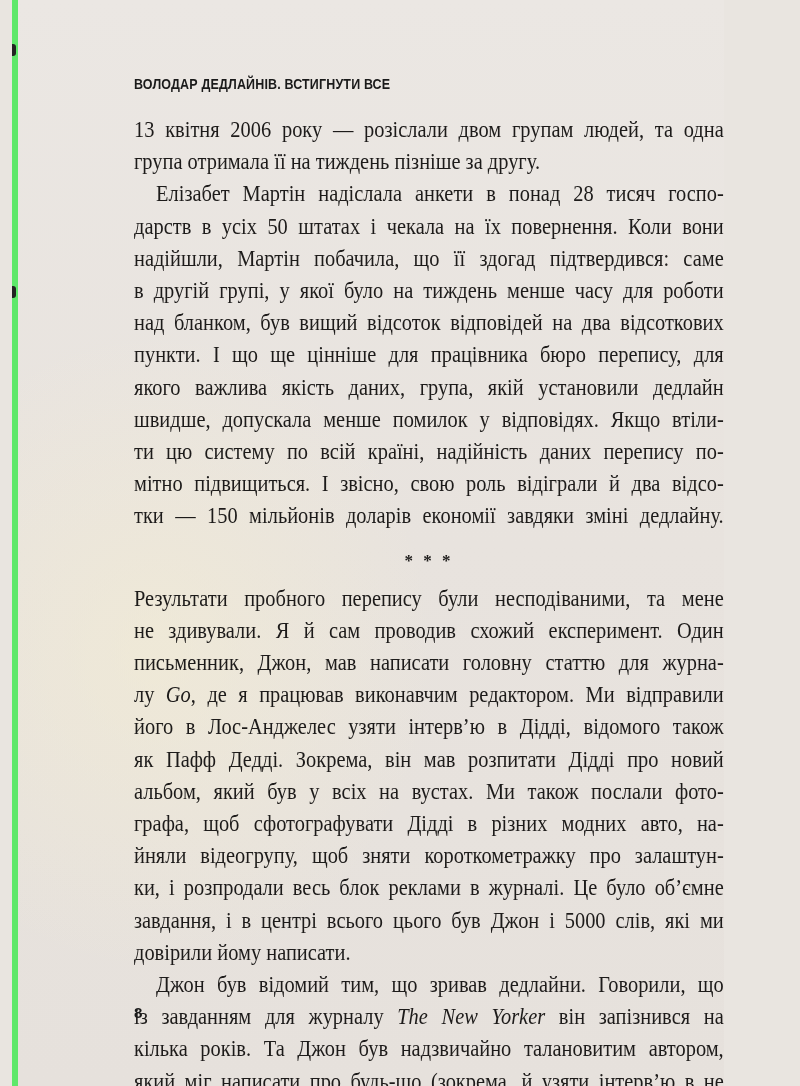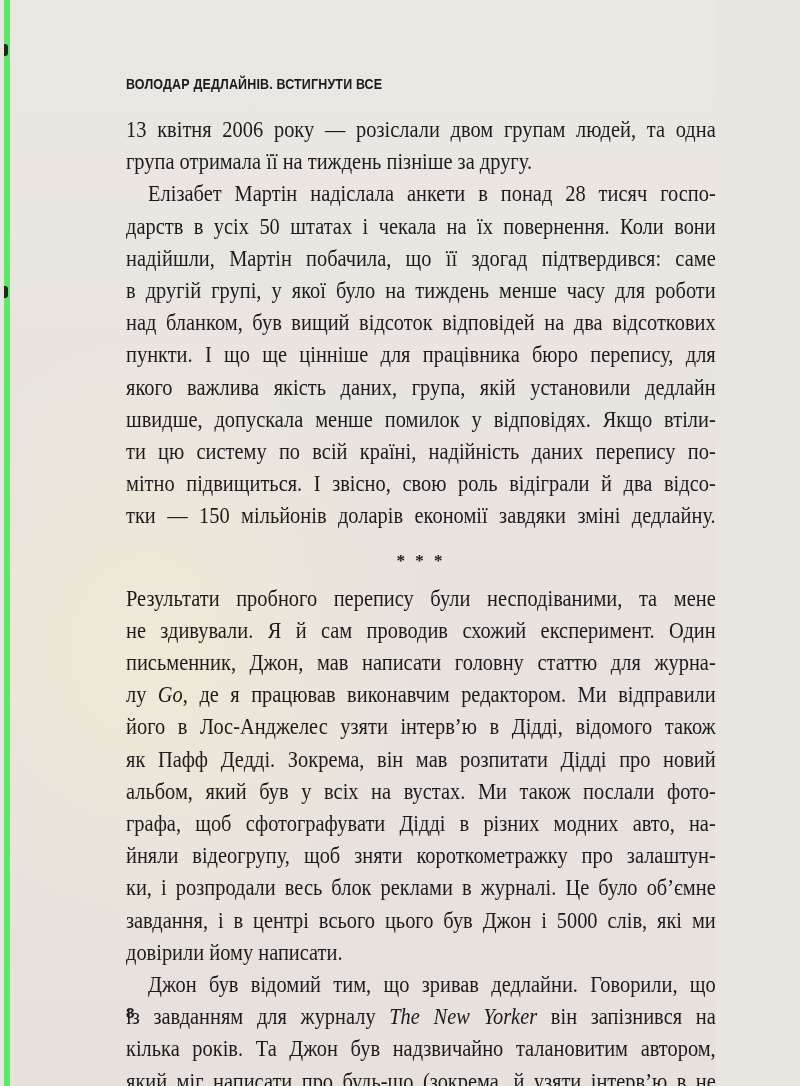--- a/index.html
+++ b/index.html
@@ -10,21 +10,21 @@
     width: 800px;
     height: 1086px;
     overflow: hidden;
     background: #e9e5e0;
     position: relative;
     font-family: "Liberation Serif", "DejaVu Serif", serif;
     color: #1d1b1a;
   }
   .page {
     position: absolute;
-    left: 4px; top: 0;
+    left: 12px; top: 0;
     width: 712px; height: 1086px;
     background:
       radial-gradient(ellipse at 20% 60%, rgba(245,238,210,0.55) 0%, rgba(245,238,210,0) 35%),
       linear-gradient(180deg, #ebe7e3 0%, #e8e3de 50%, #e6e1dc 100%);
   }
   .edge-stripe {
     position: absolute;
     left: 0; top: 0;
     width: 6px; height: 1086px;
     background: #5ee86a;

